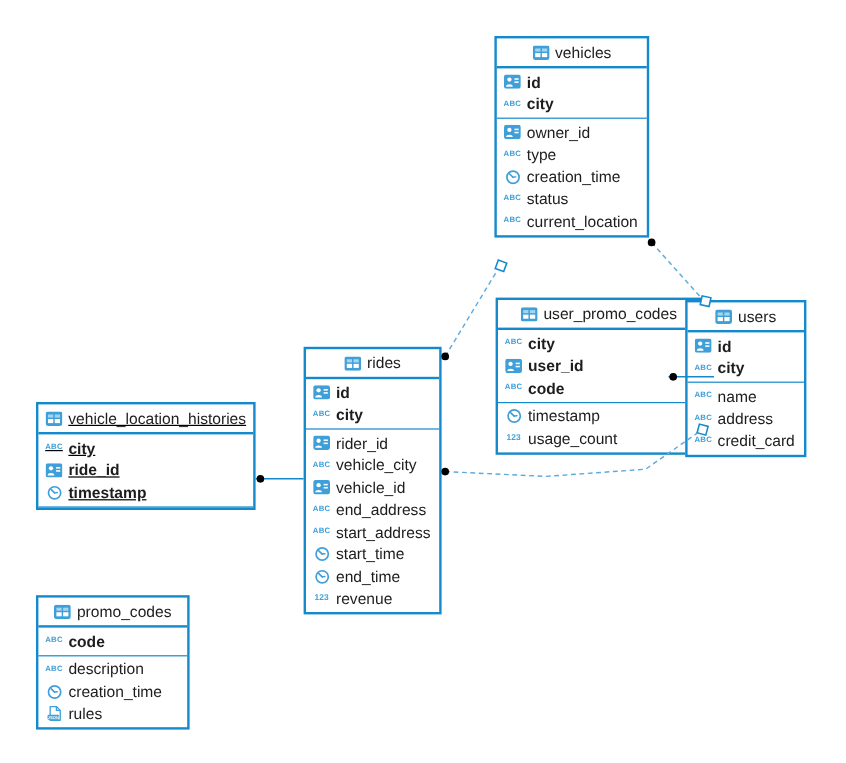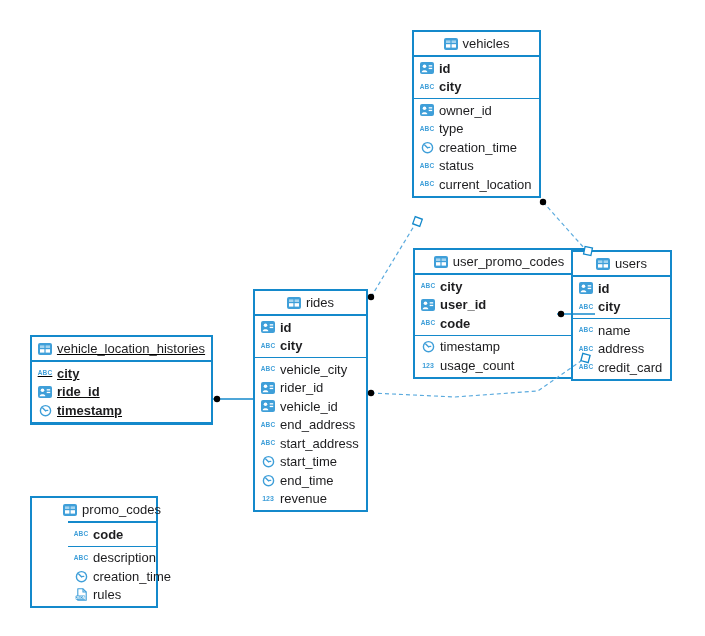--- a/index.html
+++ b/index.html
@@ -260,46 +260,46 @@
         <div class="tbl-row key">
           <span class="icon-cell">
             <span class="txt-icon">ABC</span>
           </span>
           <span class="field-label">city</span>
         </div>
       </div>
       <div class="tbl-section">
         <div class="tbl-row">
           <span class="icon-cell">
+            <svg width="14" height="12" viewBox="0 0 14 12">
+      <rect x="0" y="0" width="14" height="12" rx="2" fill="#3f9fd9"></rect>
+      <circle cx="4.5" cy="4.3" r="1.8" fill="#fff"></circle>
+      <path d="M1.7 10.2 C1.7 7.6 7.3 7.6 7.3 10.2 Z" fill="#fff"></path>
+      <rect x="8.7" y="3.2" width="3.5" height="1.3" fill="#fff"></rect>
+      <rect x="8.7" y="5.8" width="3.5" height="1.3" fill="#fff"></rect>
+            </svg>
+          </span>
+          <span class="field-label">rider_id</span>
+        </div>
+        <div class="tbl-row">
+          <span class="icon-cell">
             <span class="txt-icon">ABC</span>
           </span>
           <span class="field-label">vehicle_city</span>
         </div>
         <div class="tbl-row">
           <span class="icon-cell">
             <svg width="14" height="12" viewBox="0 0 14 12">
       <rect x="0" y="0" width="14" height="12" rx="2" fill="#3f9fd9"></rect>
       <circle cx="4.5" cy="4.3" r="1.8" fill="#fff"></circle>
       <path d="M1.7 10.2 C1.7 7.6 7.3 7.6 7.3 10.2 Z" fill="#fff"></path>
       <rect x="8.7" y="3.2" width="3.5" height="1.3" fill="#fff"></rect>
       <rect x="8.7" y="5.8" width="3.5" height="1.3" fill="#fff"></rect>
             </svg>
           </span>
-          <span class="field-label">rider_id</span>
-        </div>
-        <div class="tbl-row">
-          <span class="icon-cell">
-            <svg width="14" height="12" viewBox="0 0 14 12">
-      <rect x="0" y="0" width="14" height="12" rx="2" fill="#3f9fd9"></rect>
-      <circle cx="4.5" cy="4.3" r="1.8" fill="#fff"></circle>
-      <path d="M1.7 10.2 C1.7 7.6 7.3 7.6 7.3 10.2 Z" fill="#fff"></path>
-      <rect x="8.7" y="3.2" width="3.5" height="1.3" fill="#fff"></rect>
-      <rect x="8.7" y="5.8" width="3.5" height="1.3" fill="#fff"></rect>
-            </svg>
-          </span>
           <span class="field-label">vehicle_id</span>
         </div>
         <div class="tbl-row">
           <span class="icon-cell">
             <span class="txt-icon">ABC</span>
           </span>
           <span class="field-label">end_address</span>
         </div>
         <div class="tbl-row">
           <span class="icon-cell">
@@ -372,21 +372,21 @@
             <svg width="13" height="13" viewBox="0 0 13 13">
       <circle cx="6.5" cy="6.7" r="5.1" fill="none" stroke="#3f9fd9" stroke-width="1.4"></circle>
       <path d="M6.5 6.7 L3.7 4" stroke="#3f9fd9" stroke-width="1.4" stroke-linecap="round"></path>
       <path d="M6.5 6.7 L8.8 6.4" stroke="#3f9fd9" stroke-width="1.2" stroke-linecap="round"></path>
             </svg>
           </span>
           <span class="field-label">timestamp</span>
         </div>
       </div>
     </div>
-    <div class="schema-table" style="left: 30px; top: 496px; width: 128px; padding-left: 36px;">
+    <div class="schema-table" style="left: 30px; top: 496px; width: 128px;">
       <div class="tbl-header">
         <span style="display: flex;">
           <svg width="14" height="12" viewBox="0 0 14 12">
       <rect x="0" y="0" width="14" height="12" rx="2" fill="#3f9fd9"></rect>
       <rect x="2" y="2.4" width="4.4" height="2.6" fill="#a5d4ef"></rect>
       <rect x="7.6" y="2.4" width="4.4" height="2.6" fill="#a5d4ef"></rect>
       <rect x="2" y="6.2" width="4.4" height="3.4" fill="#fff"></rect>
       <rect x="7.6" y="6.2" width="4.4" height="3.4" fill="#fff"></rect>
           </svg>
         </span>

